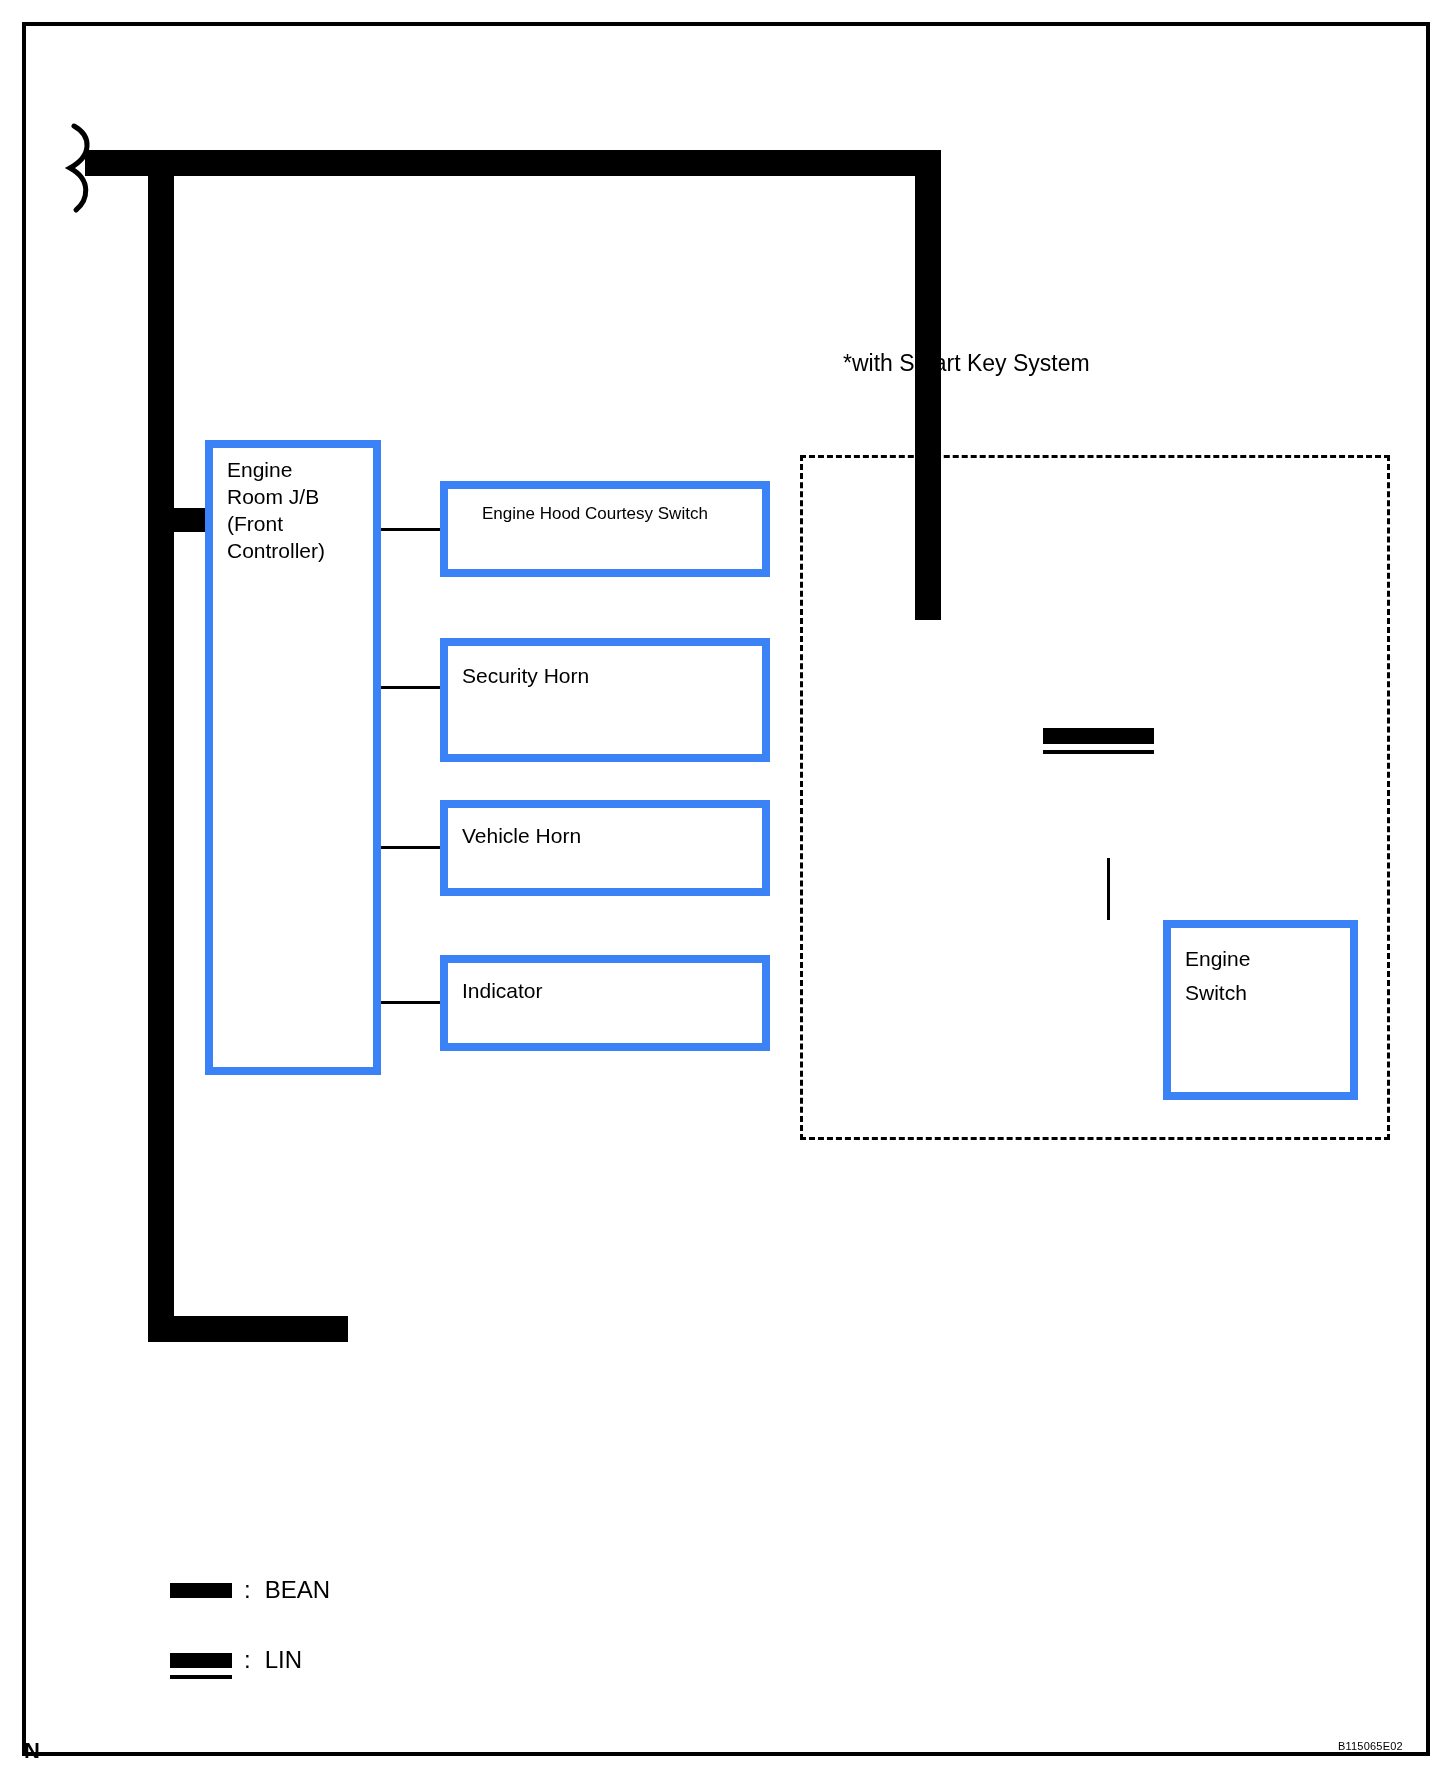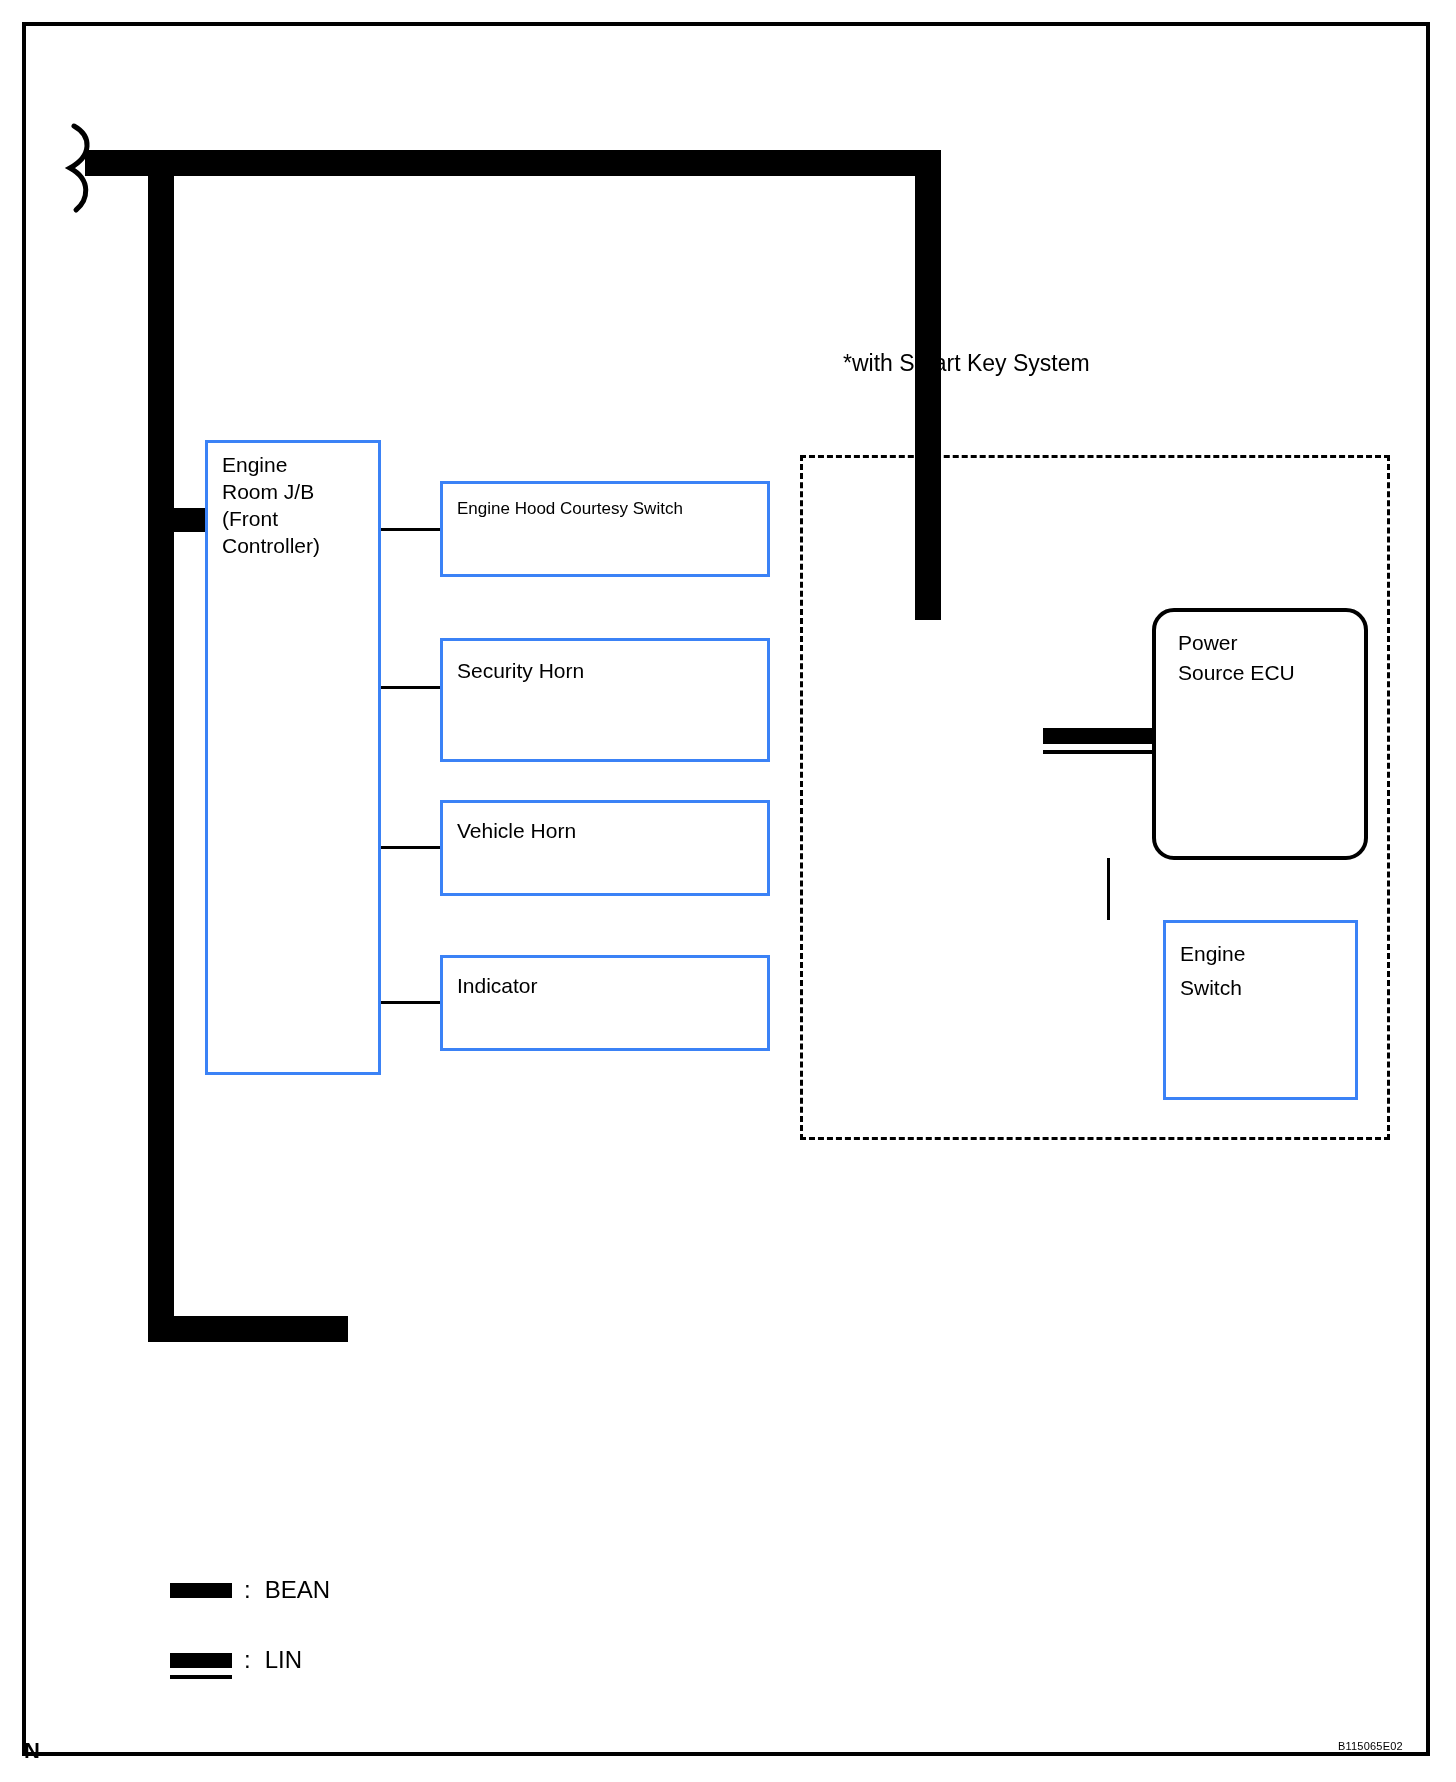--- a/index.html
+++ b/index.html
@@ -6,24 +6,24 @@
   body{width:1456px;height:1782px;position:relative;
        font-family:"Liberation Sans",sans-serif;color:#000;overflow:hidden;}
 
   .page{position:absolute;left:0;top:0;width:1456px;height:1782px;}
 
   
   .frame{position:absolute;left:22px;top:22px;width:1408px;height:1734px;
          border:4px solid #000;box-sizing:border-box;}
 
   
-  .box{position:absolute;border:3px solid #3b82f6;background:#fff;box-sizing:border-box;}
+  .box{position:absolute;border:8px solid #3b82f6;background:#fff;box-sizing:border-box;}
   .box .lbl{position:absolute;left:14px;top:8px;font-size:21px;line-height:27px;
             white-space:pre;letter-spacing:0px;}
-  .box.small .lbl{font-size:17px;line-height:22px;top:14px;}
+  .box.small .lbl{font-size:17px;line-height:22px;top:14px;margin-left:20px;}
 
   
   .ecu{position:absolute;border:4px solid #000;border-radius:22px;background:#fff;
        box-sizing:border-box;}
   .ecu .lbl{position:absolute;left:22px;top:16px;font-size:21px;line-height:30px;
             white-space:pre;}
 
   
   .dashed{position:absolute;border:3px dashed #000;box-sizing:border-box;background:transparent;}
 
@@ -105,24 +105,20 @@
   <div class="box" style="left:440px;top:955px;width:330px;height:96px;">
     <span class="lbl" style="top:14px;">Indicator</span>
   </div>
 
 
   <div class="note" style="left:843px;top:350px;">*with Smart Key System</div>
 
   <div class="dashed" style="left:800px;top:455px;width:590px;height:685px;"></div>
 
 
-  <div class="ecu" style="left:1152px;top:608px;width:216px;height:252px;">
-    <span class="lbl">Power
-Source ECU</span>
-  </div>
 
   <div class="lin-bar" style="left:1043px;top:728px;width:111px;height:16px;"></div>
   <div class="lin-thin" style="left:1043px;top:750px;width:111px;height:4px;"></div>
 
   <div class="line" style="left:1107px;top:858px;width:3px;height:62px;"></div>
 
   <div class="box" style="left:1163px;top:920px;width:195px;height:180px;">
     <span class="lbl" style="top:14px;line-height:34px;">Engine
 Switch</span>
   </div>

